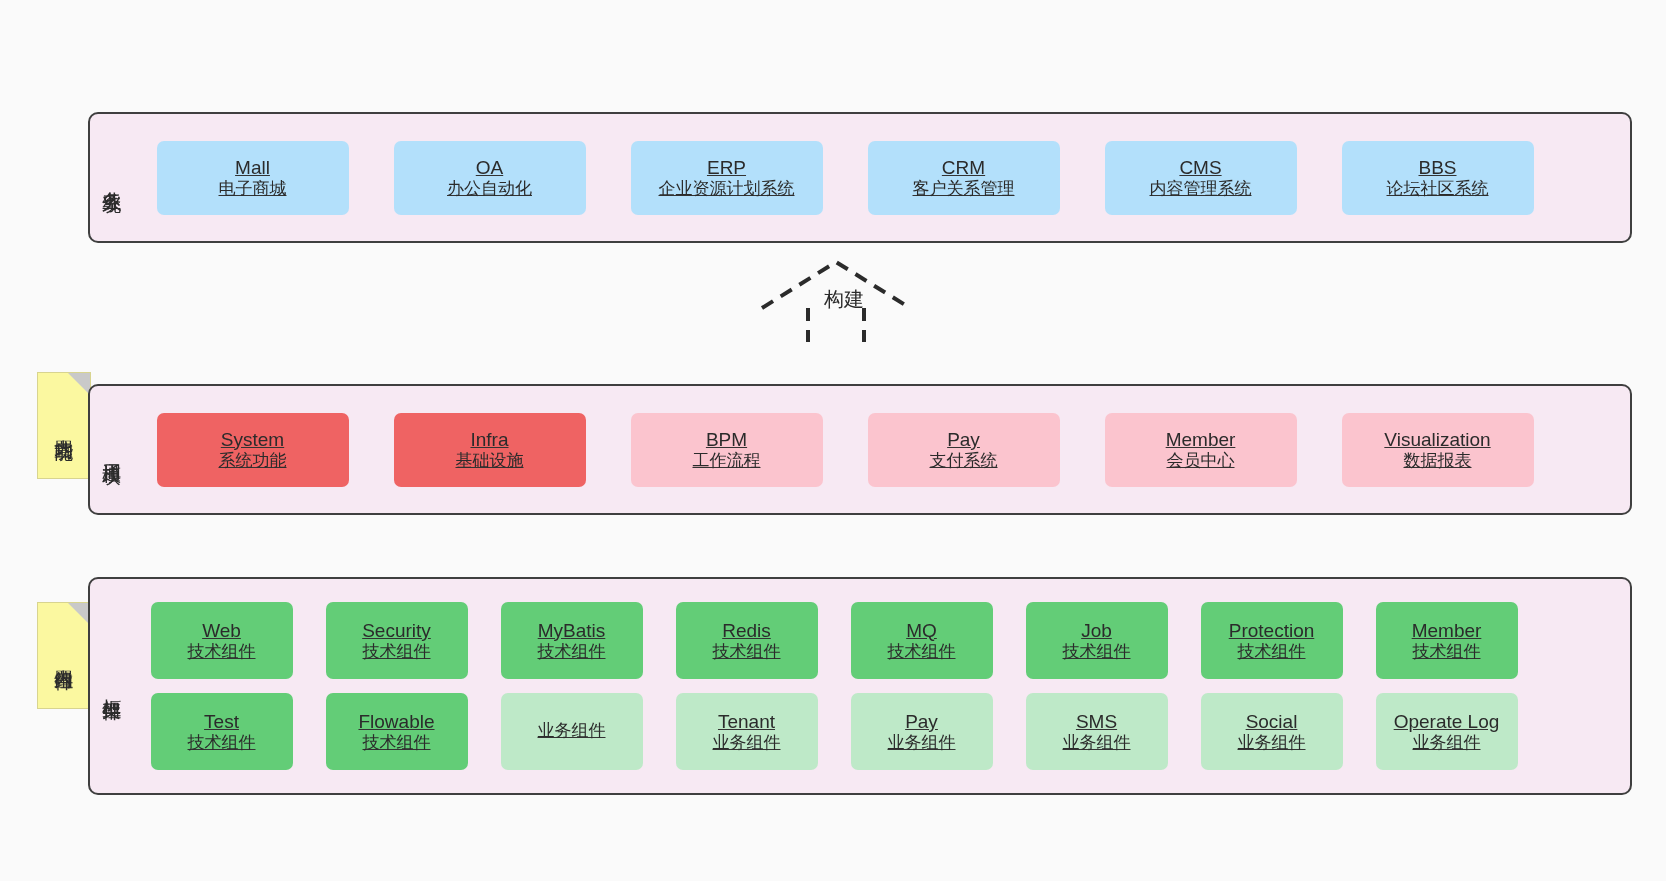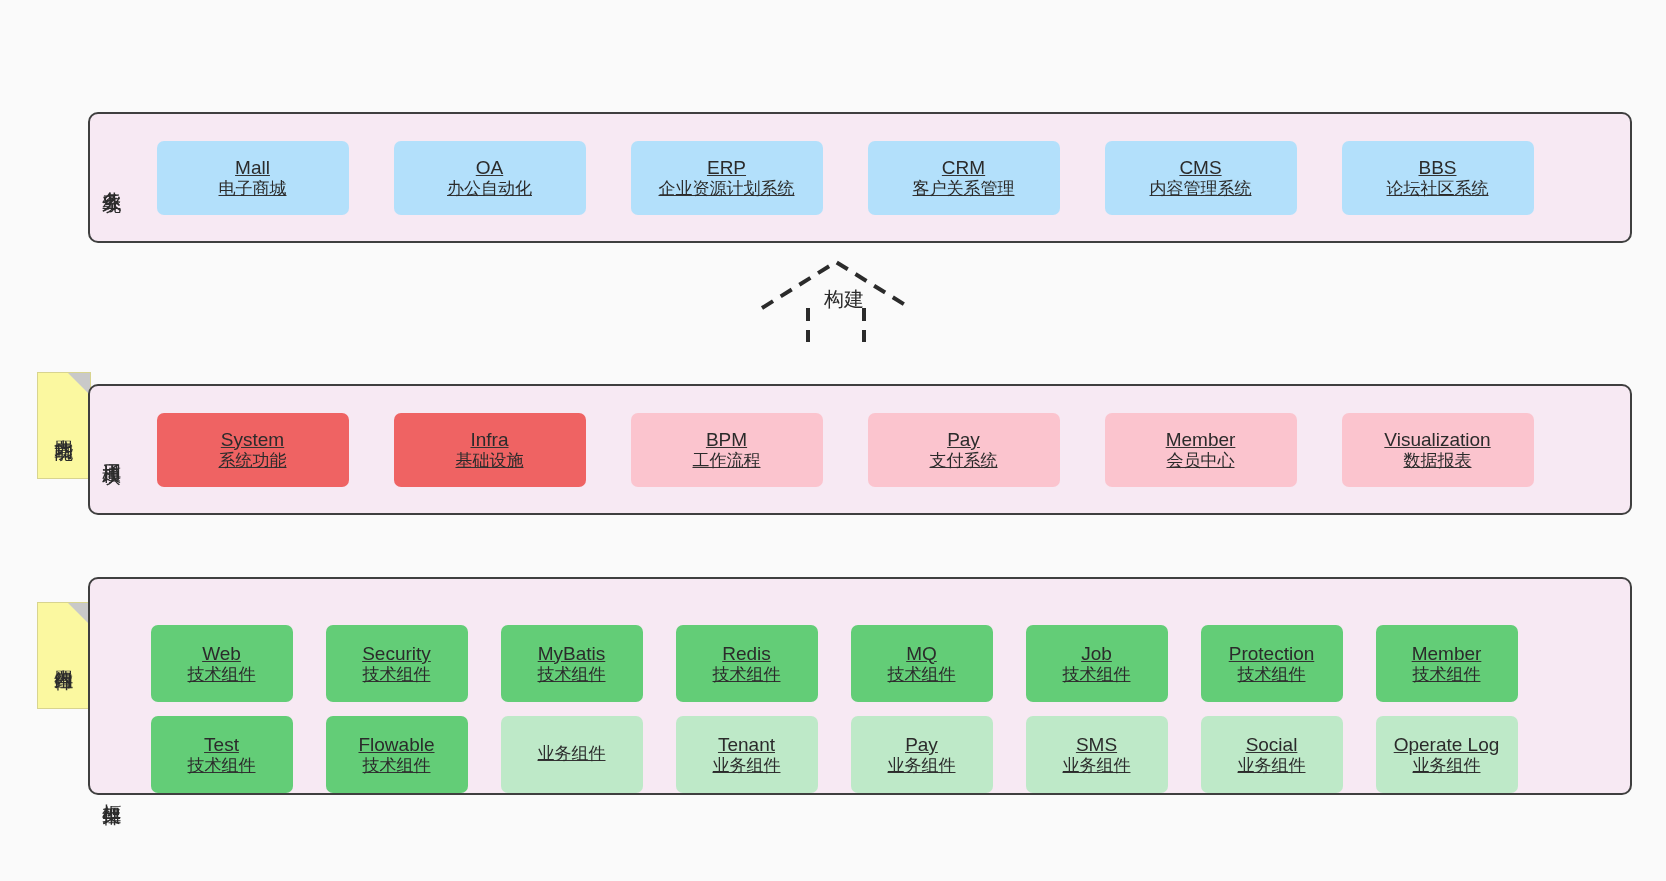--- a/index.html
+++ b/index.html
@@ -82,21 +82,21 @@
   .layer-top .card,.layer-mid .card{width:192px;height:74px;}
   .layer-top .row,.layer-mid .row{gap:0;}
   .layer-top .slot,.layer-mid .slot{
     width:237px;display:flex;justify-content:center;
   }
   .layer-top .slot:first-child,.layer-mid .slot:first-child{
     width:237px;
   }
 
   
-  .layer-bot{left:88px;top:577px;width:1544px;height:218px;align-items:flex-end;}
+  .layer-bot{left:88px;top:577px;width:1544px;height:218px;}
   .layer-bot .card{width:142px;height:77px;}
   .layer-bot .row{gap:0;}
   .layer-bot .slot{width:175px;display:flex;justify-content:center;}
 
   
   .note{
     position:absolute;
     background:#fbf8a0;
     border:1px solid #d8d48f;
     box-sizing:border-box;

